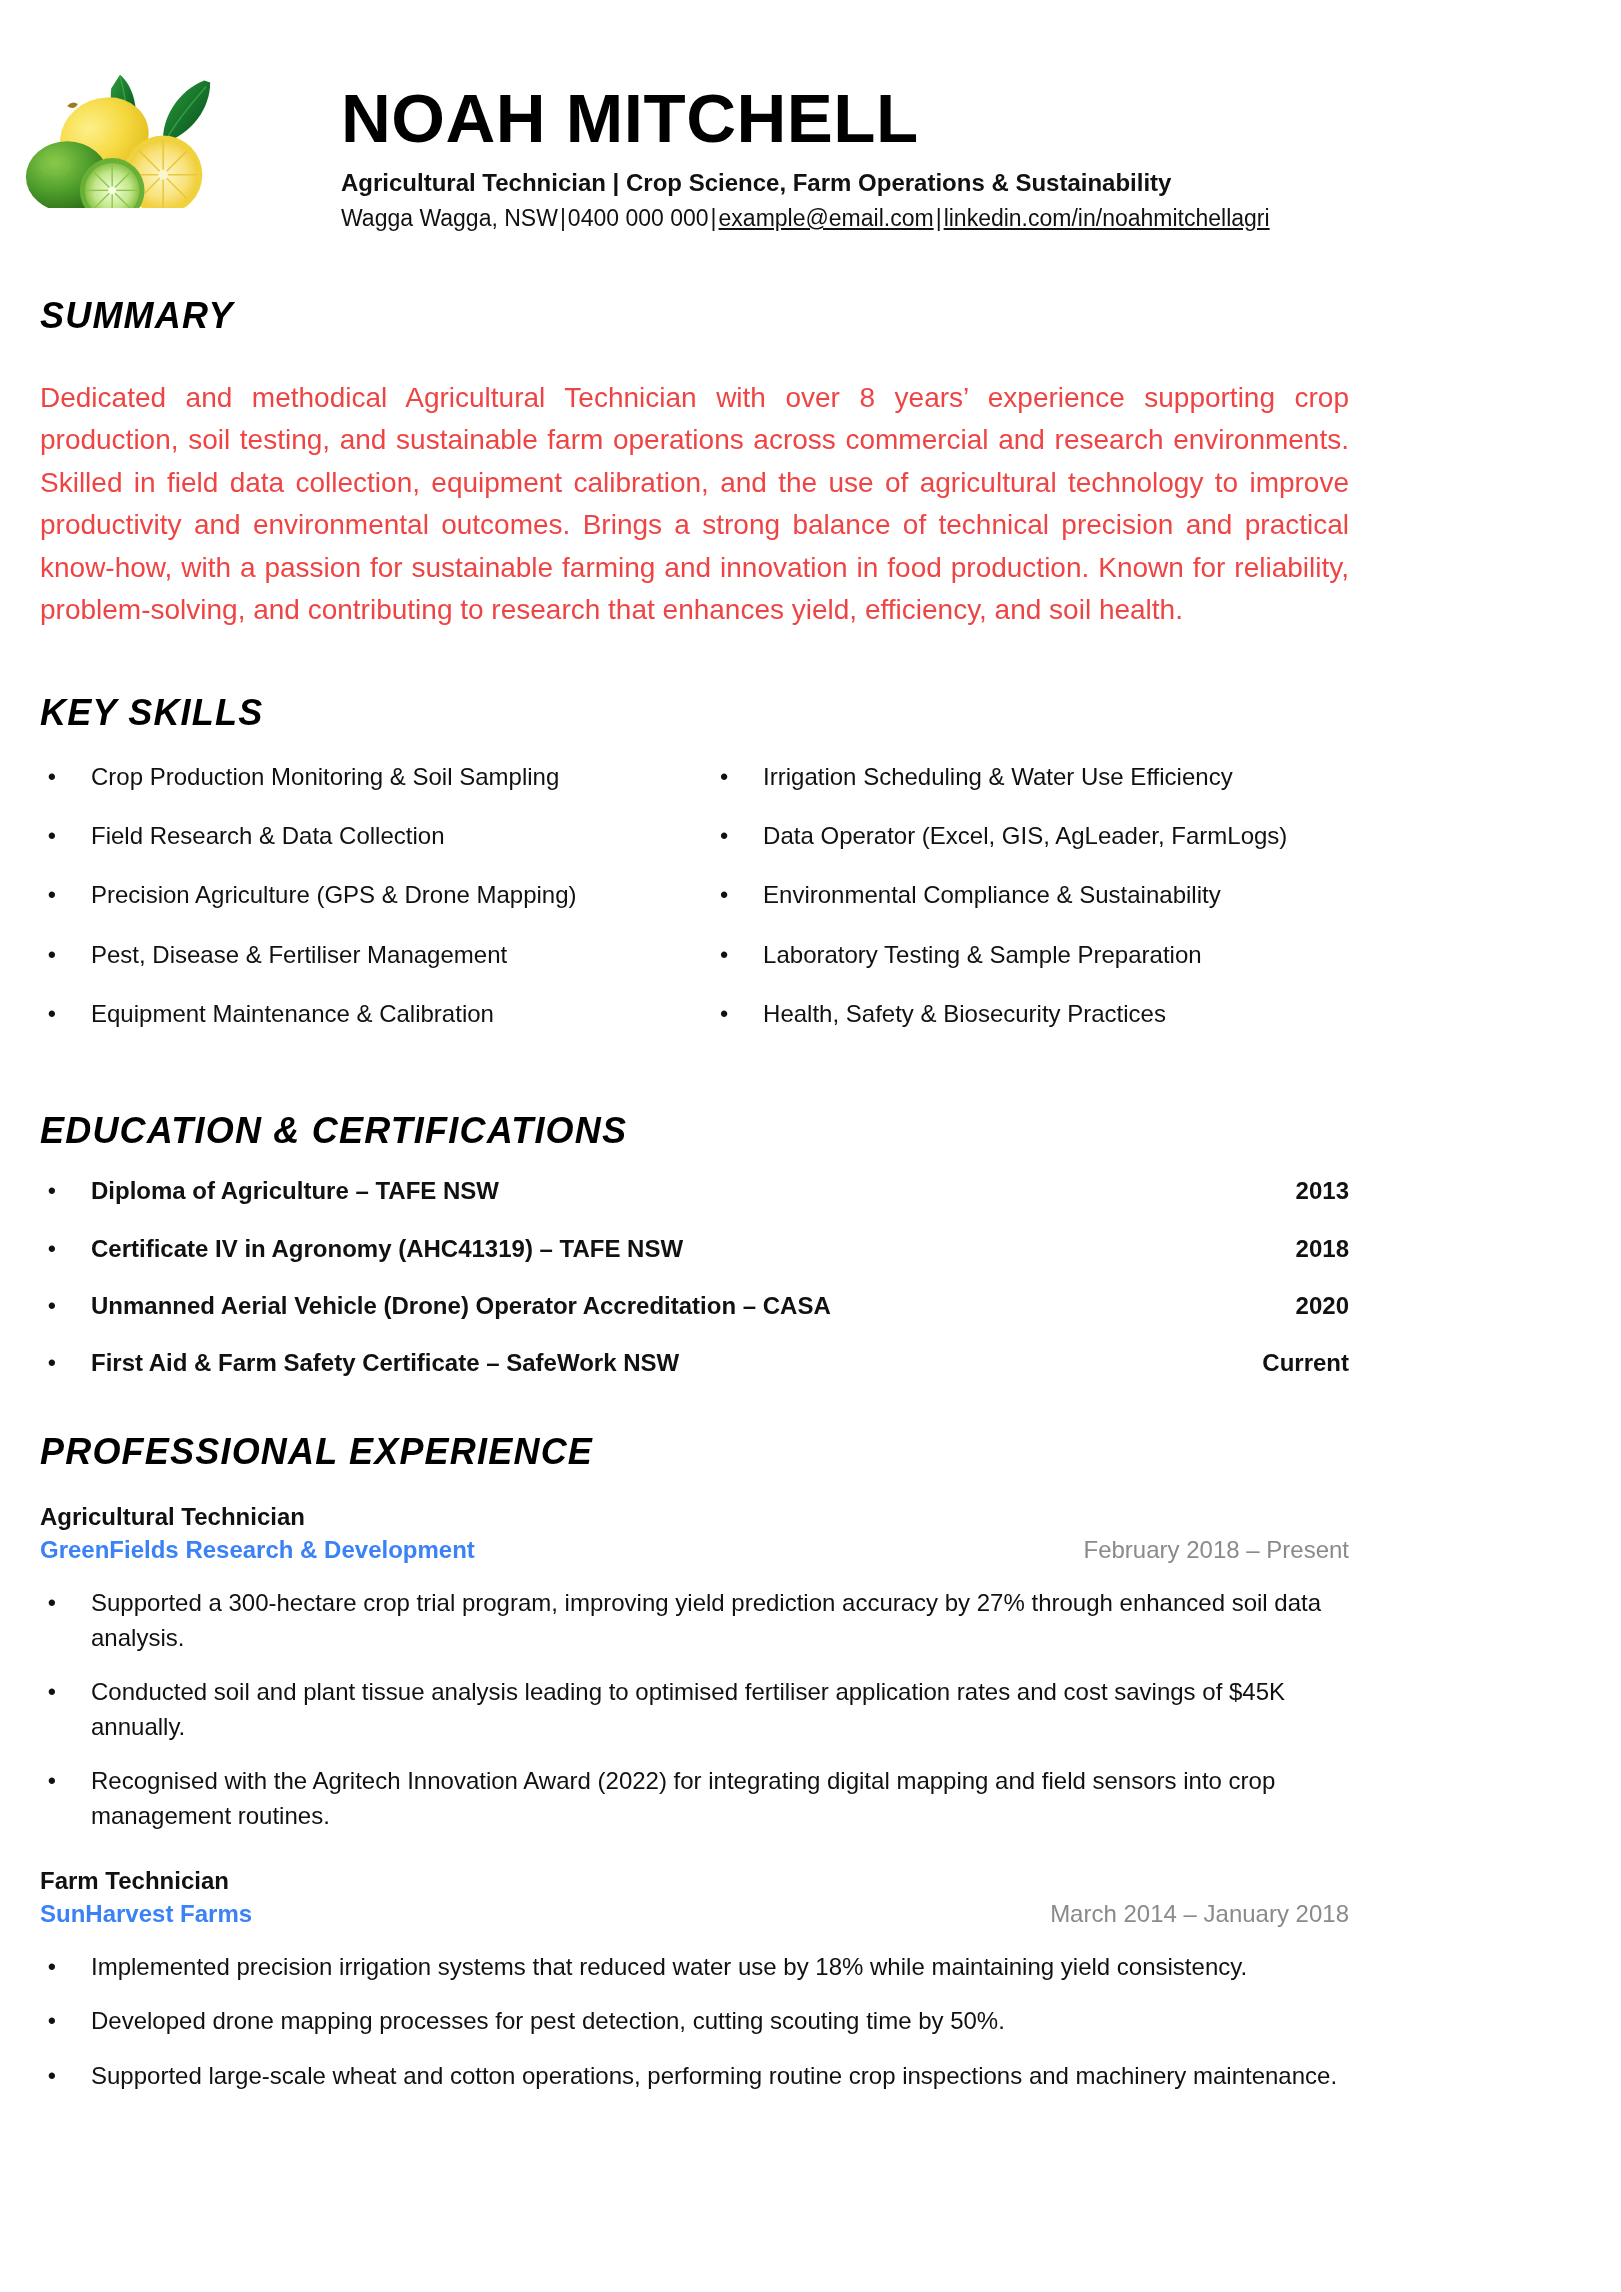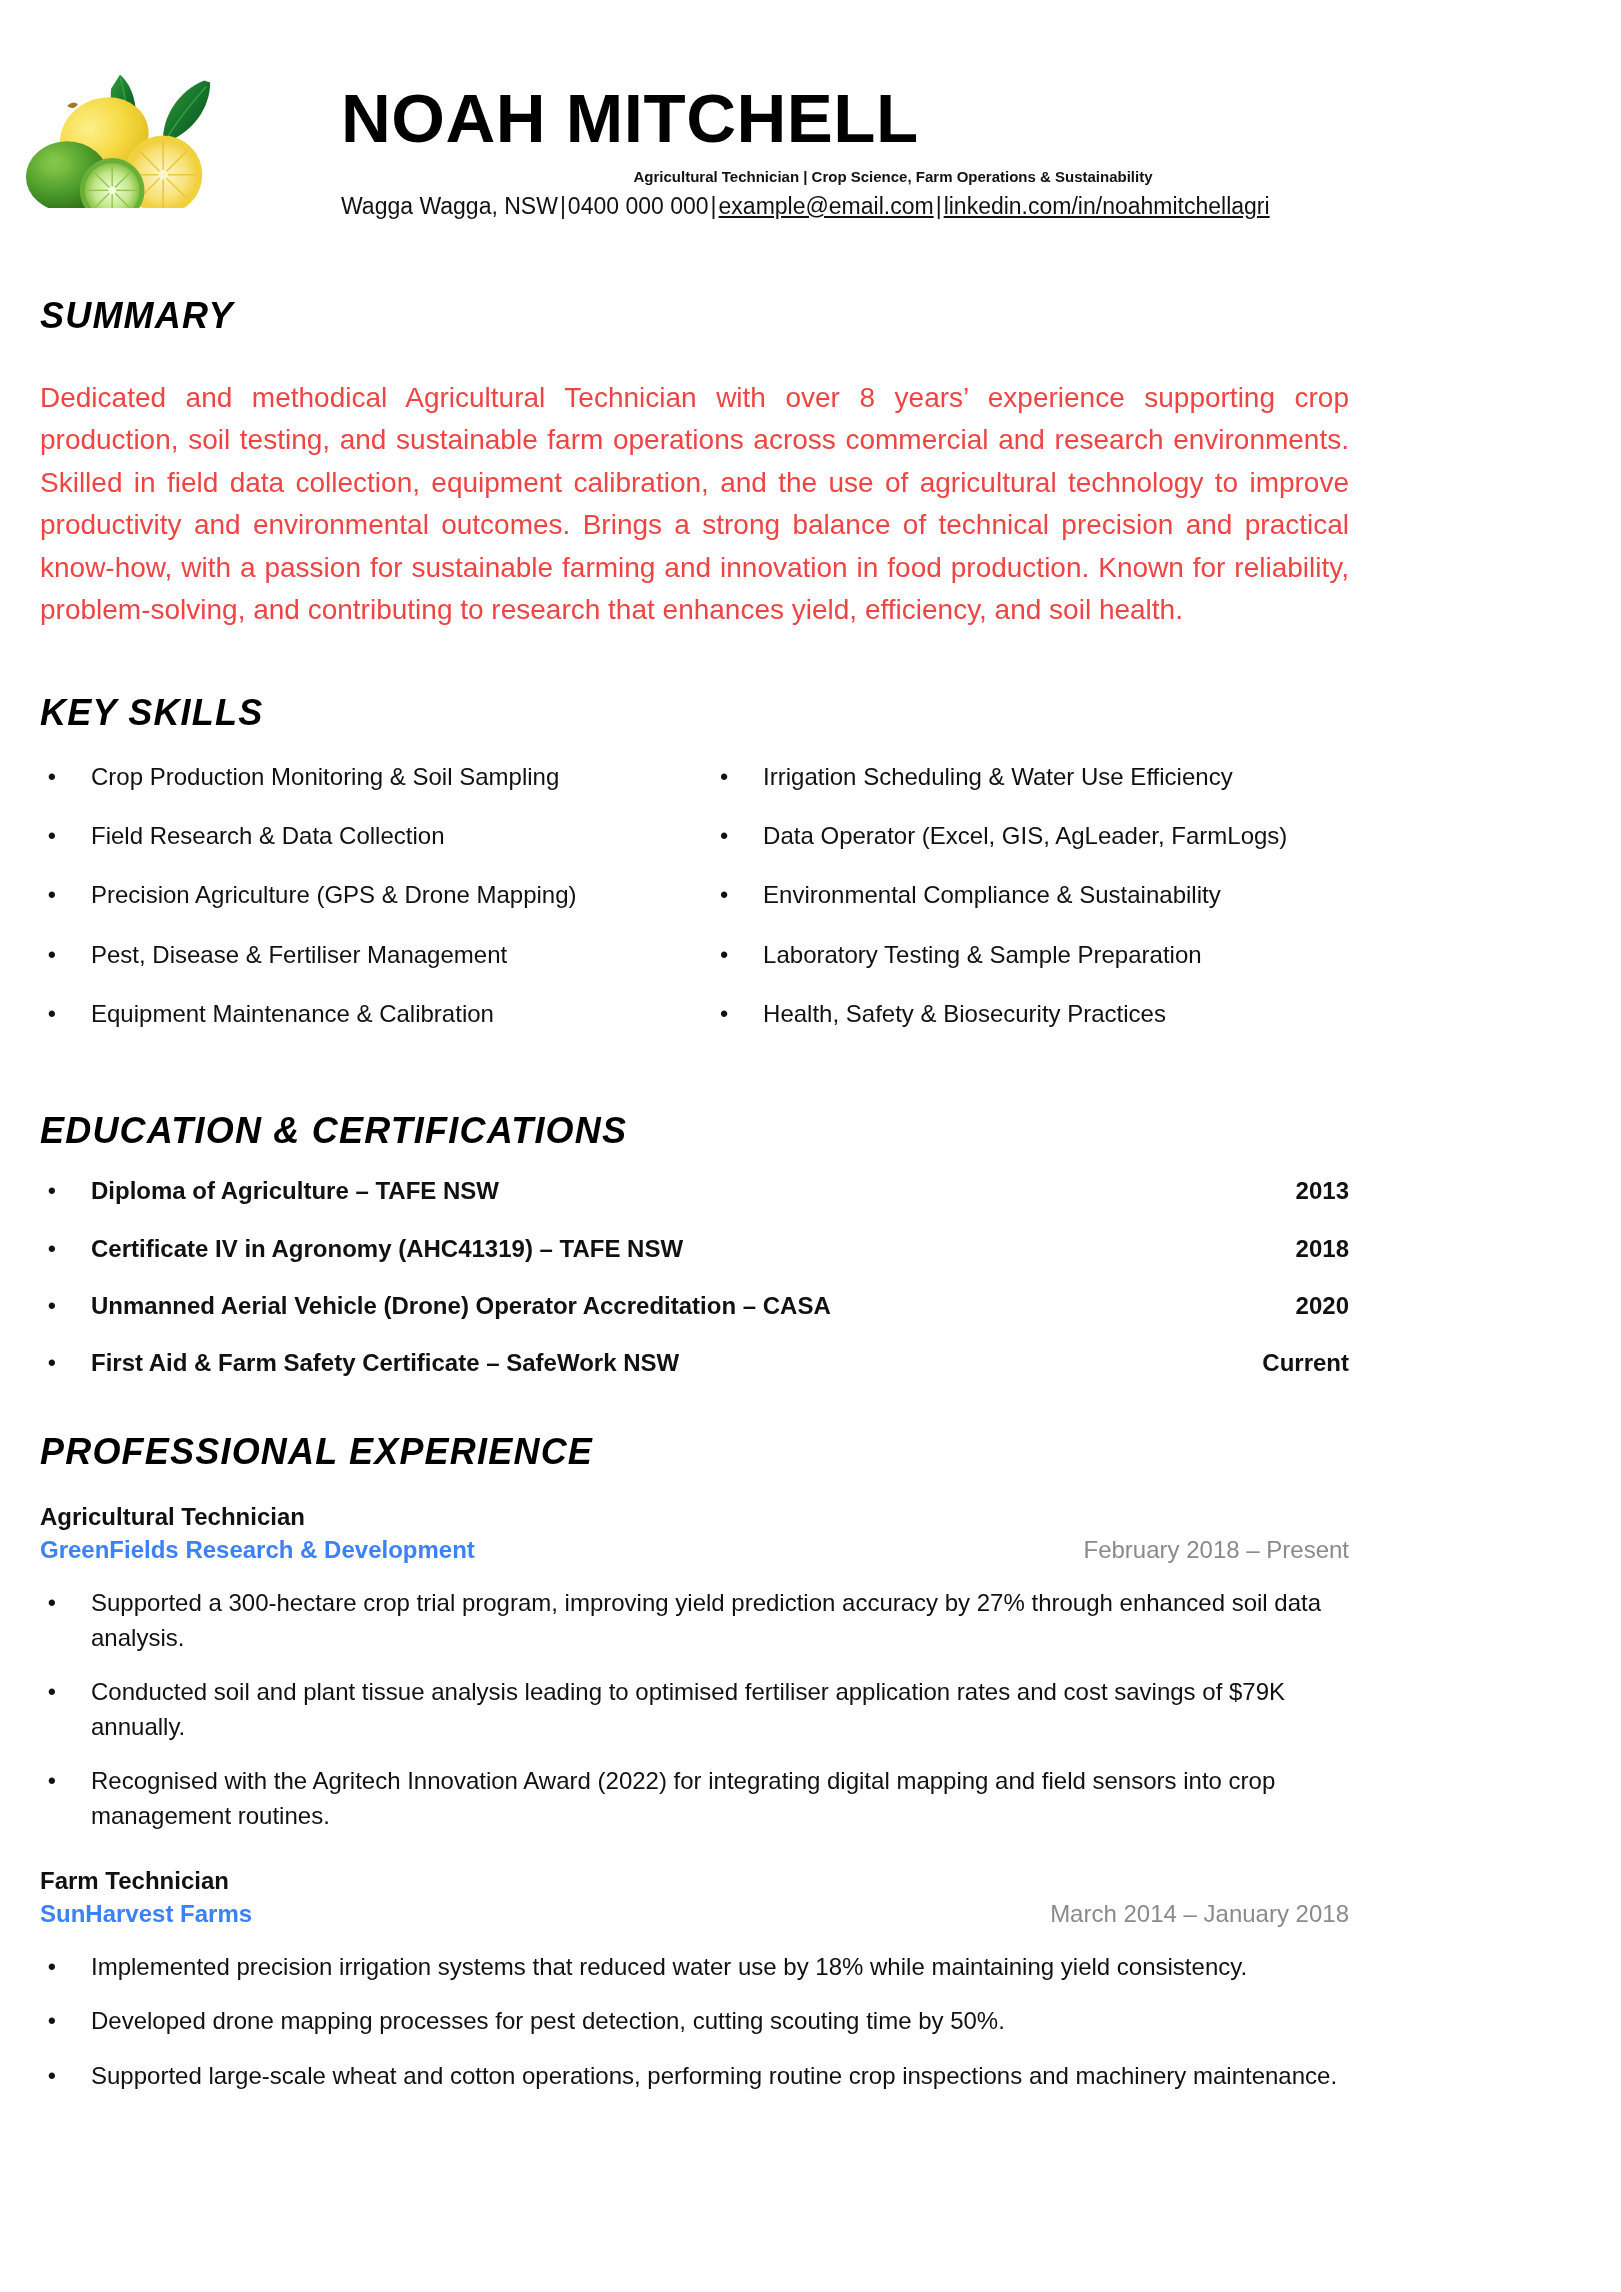--- a/index.html
+++ b/index.html
@@ -48,27 +48,26 @@
   .name {
     font-size: 69px;
     font-weight: bold;
     letter-spacing: 0.5px;
     line-height: 1.0;
     color: #000000;
     margin: 0 0 13.7px 0;
     white-space: nowrap;
   }
   .tagline {
-    font-size: 15px;
+    font-size: 24px;
     font-weight: bold;
     color: #111111;
     line-height: 1.35;
     margin: 0 0 3.9px 0;
     white-space: nowrap;
-    text-align: center;
   }
   .contact-line {
     font-size: 23px;
     font-weight: normal;
     color: #111111;
     line-height: 1.35;
     white-space: nowrap;
   }
   .contact-line a,
   .contact-link {
@@ -377,21 +376,21 @@
             <span class="job-company">GreenFields Research &amp; Development</span>
             <span class="job-dates">February 2018 – Present</span>
           </div>
           <div class="job-bullets">
             <div class="bullet-item">
                 <span class="dot">•</span>
                 <span class="btxt">Supported a 300-hectare crop trial program, improving yield prediction accuracy by 27% through enhanced soil data analysis.</span>
               </div>
             <div class="bullet-item">
                 <span class="dot">•</span>
-                <span class="btxt">Conducted soil and plant tissue analysis leading to optimised fertiliser application rates and cost savings of $79K annually.</span>
+                <span class="btxt">Conducted soil and plant tissue analysis leading to optimised fertiliser application rates and cost savings of $45K annually.</span>
               </div>
             <div class="bullet-item">
                 <span class="dot">•</span>
                 <span class="btxt">Recognised with the Agritech Innovation Award (2022) for integrating digital mapping and field sensors into crop management routines.</span>
               </div>
           </div>
         </div>
 
         <div class="job">
           <div class="job-title">Farm Technician</div>

